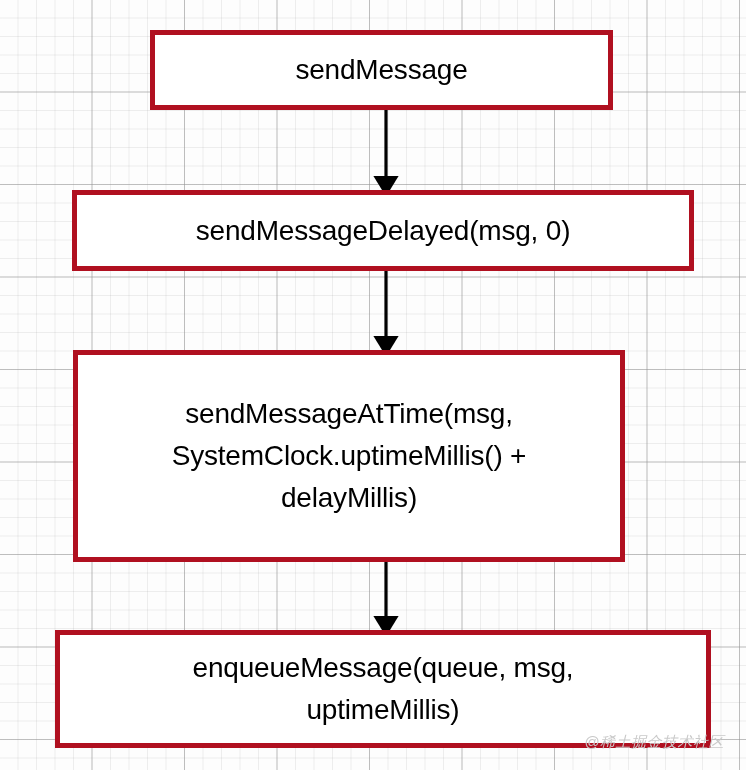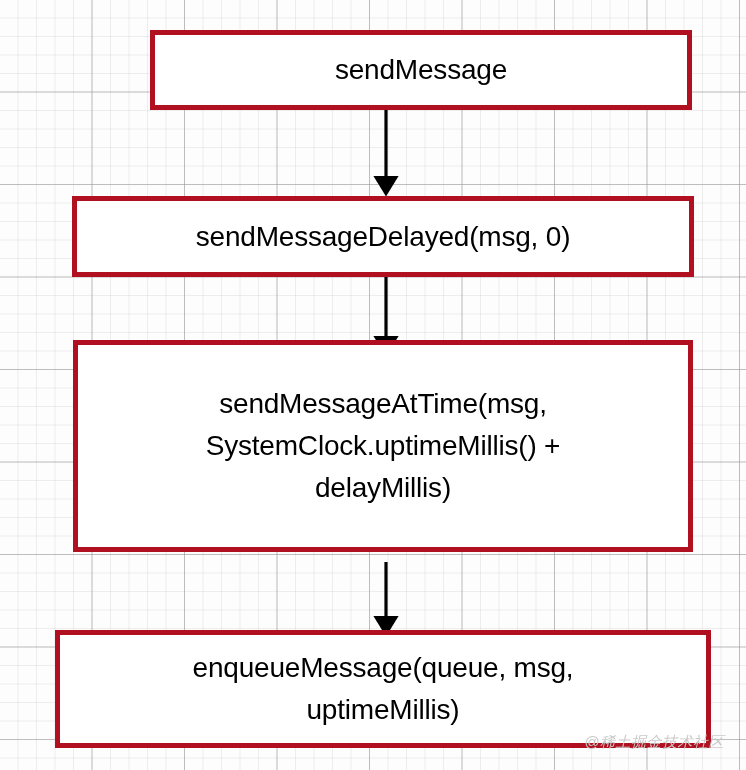--- a/index.html
+++ b/index.html
@@ -46,23 +46,23 @@
     color: #000000;
     font-size: 28px;
     line-height: 42px;
     font-weight: 400;
     letter-spacing: -0.2px;
     white-space: pre-line;
     padding: 0 10px;
   }
 
   
-  #node-send-message      { left: 150px; top: 30px;  width: 542px; height: 80px; }
-  #node-send-message-delayed { left: 72px;  top: 190px; width: 622px; height: 81px; margin-top: 6px; }
-  #node-send-message-at-time { left: 73px;  top: 340px; width: 620px; height: 212px; }
+  #node-send-message      { left: 150px; top: 30px;  width: 463px; height: 80px; }
+  #node-send-message-delayed { left: 72px;  top: 190px; width: 622px; height: 81px; }
+  #node-send-message-at-time { left: 73px;  top: 350px; width: 552px; height: 212px; }
   #node-enqueue-message   { left: 55px;  top: 630px; width: 656px; height: 118px; }
 
   .connector {
     position: absolute;
     left: 0;
     top: 0;
     width: 746px;
     height: 770px;
     pointer-events: none;
   }

